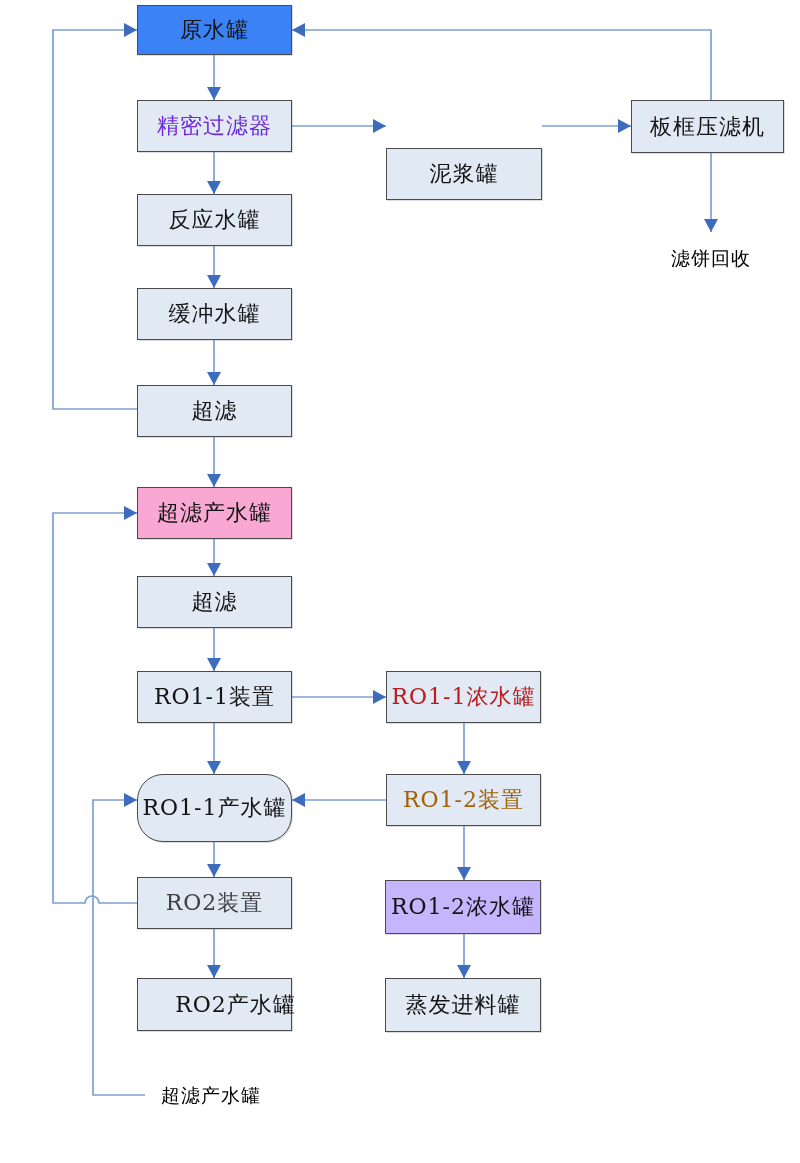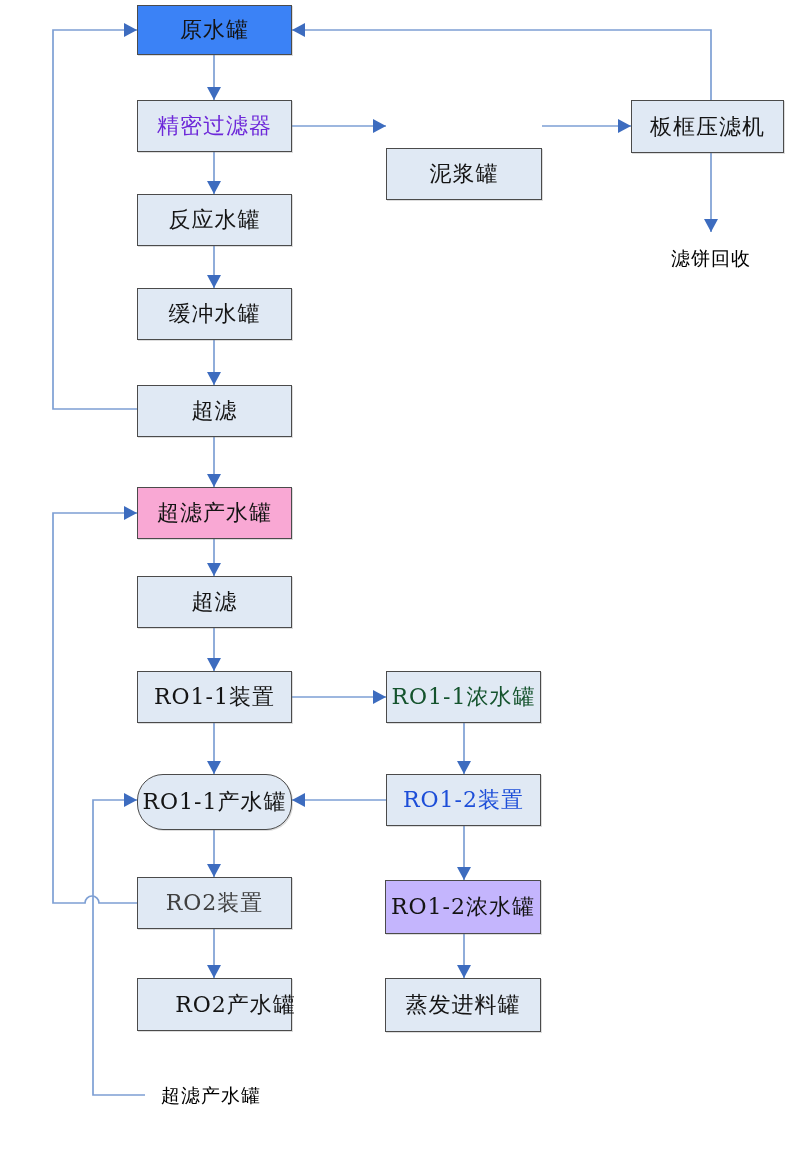--- a/index.html
+++ b/index.html
@@ -117,37 +117,37 @@
       </div>
       <div class="node" style="left: 137px; top: 487px; width: 155px; height: 52px; background: #f9a8d4; border-color: rgb(75, 75, 75);">
         <span class="node-label" style="color: rgb(20, 20, 20);">超滤产水罐</span>
       </div>
       <div class="node" style="left: 137px; top: 576px; width: 155px; height: 52px; background: rgb(224, 233, 244); border-color: rgb(75, 75, 75);">
         <span class="node-label" style="color: rgb(20, 20, 20);">超滤</span>
       </div>
       <div class="node" style="left: 137px; top: 671px; width: 155px; height: 52px; background: rgb(224, 233, 244); border-color: rgb(75, 75, 75);">
         <span class="node-label" style="color: rgb(20, 20, 20);">RO1-1装置</span>
       </div>
-      <div class="node" style="left: 137px; top: 774px; width: 155px; height: 56px; background: rgb(224, 233, 244); border-color: rgb(75, 75, 75); border-radius: 26px;">
+      <div class="node" style="left: 137px; top: 774px; width: 155px; height: 68px; background: rgb(224, 233, 244); border-color: rgb(75, 75, 75); border-radius: 26px;">
         <span class="node-label" style="color: rgb(20, 20, 20);">RO1-1产水罐</span>
       </div>
       <div class="node" style="left: 137px; top: 877px; width: 155px; height: 52px; background: rgb(224, 233, 244); border-color: rgb(75, 75, 75);">
         <span class="node-label" style="color: #404040;">RO2装置</span>
       </div>
       <div class="node" style="left: 137px; top: 978px; width: 155px; height: 53px; background: rgb(224, 233, 244); border-color: rgb(75, 75, 75); padding-left: 42px;">
         <span class="node-label" style="color: rgb(20, 20, 20);">RO2产水罐</span>
       </div>
       <div class="node" style="left: 386px; top: 100px; width: 156px; height: 52px; background: rgb(224, 233, 244); border-color: rgb(75, 75, 75); margin-top: 48px;">
         <span class="node-label" style="color: rgb(20, 20, 20);">泥浆罐</span>
       </div>
       <div class="node" style="left: 386px; top: 671px; width: 155px; height: 52px; background: rgb(224, 233, 244); border-color: rgb(75, 75, 75);">
-        <span class="node-label" style="color: #14532d;">RO1-1浓水罐</span>
+        <span class="node-label" style="color: #b91c1c;">RO1-1浓水罐</span>
       </div>
       <div class="node" style="left: 386px; top: 774px; width: 155px; height: 52px; background: rgb(224, 233, 244); border-color: rgb(75, 75, 75);">
-        <span class="node-label" style="color: #1d4ed8;">RO1-2装置</span>
+        <span class="node-label" style="color: #a16207;">RO1-2装置</span>
       </div>
       <div class="node" style="left: 385px; top: 880px; width: 156px; height: 54px; background: #c4b5fd; border-color: rgb(75, 75, 75);">
         <span class="node-label" style="color: rgb(20, 20, 20);">RO1-2浓水罐</span>
       </div>
       <div class="node" style="left: 385px; top: 978px; width: 156px; height: 54px; background: rgb(224, 233, 244); border-color: rgb(75, 75, 75);">
         <span class="node-label" style="color: rgb(20, 20, 20); text-align: center;">蒸发进料罐</span>
       </div>
       <div class="node" style="left: 631px; top: 100px; width: 153px; height: 53px; background: rgb(224, 233, 244); border-color: rgb(75, 75, 75);">
         <span class="node-label" style="color: rgb(20, 20, 20);">板框压滤机</span>
       </div>

